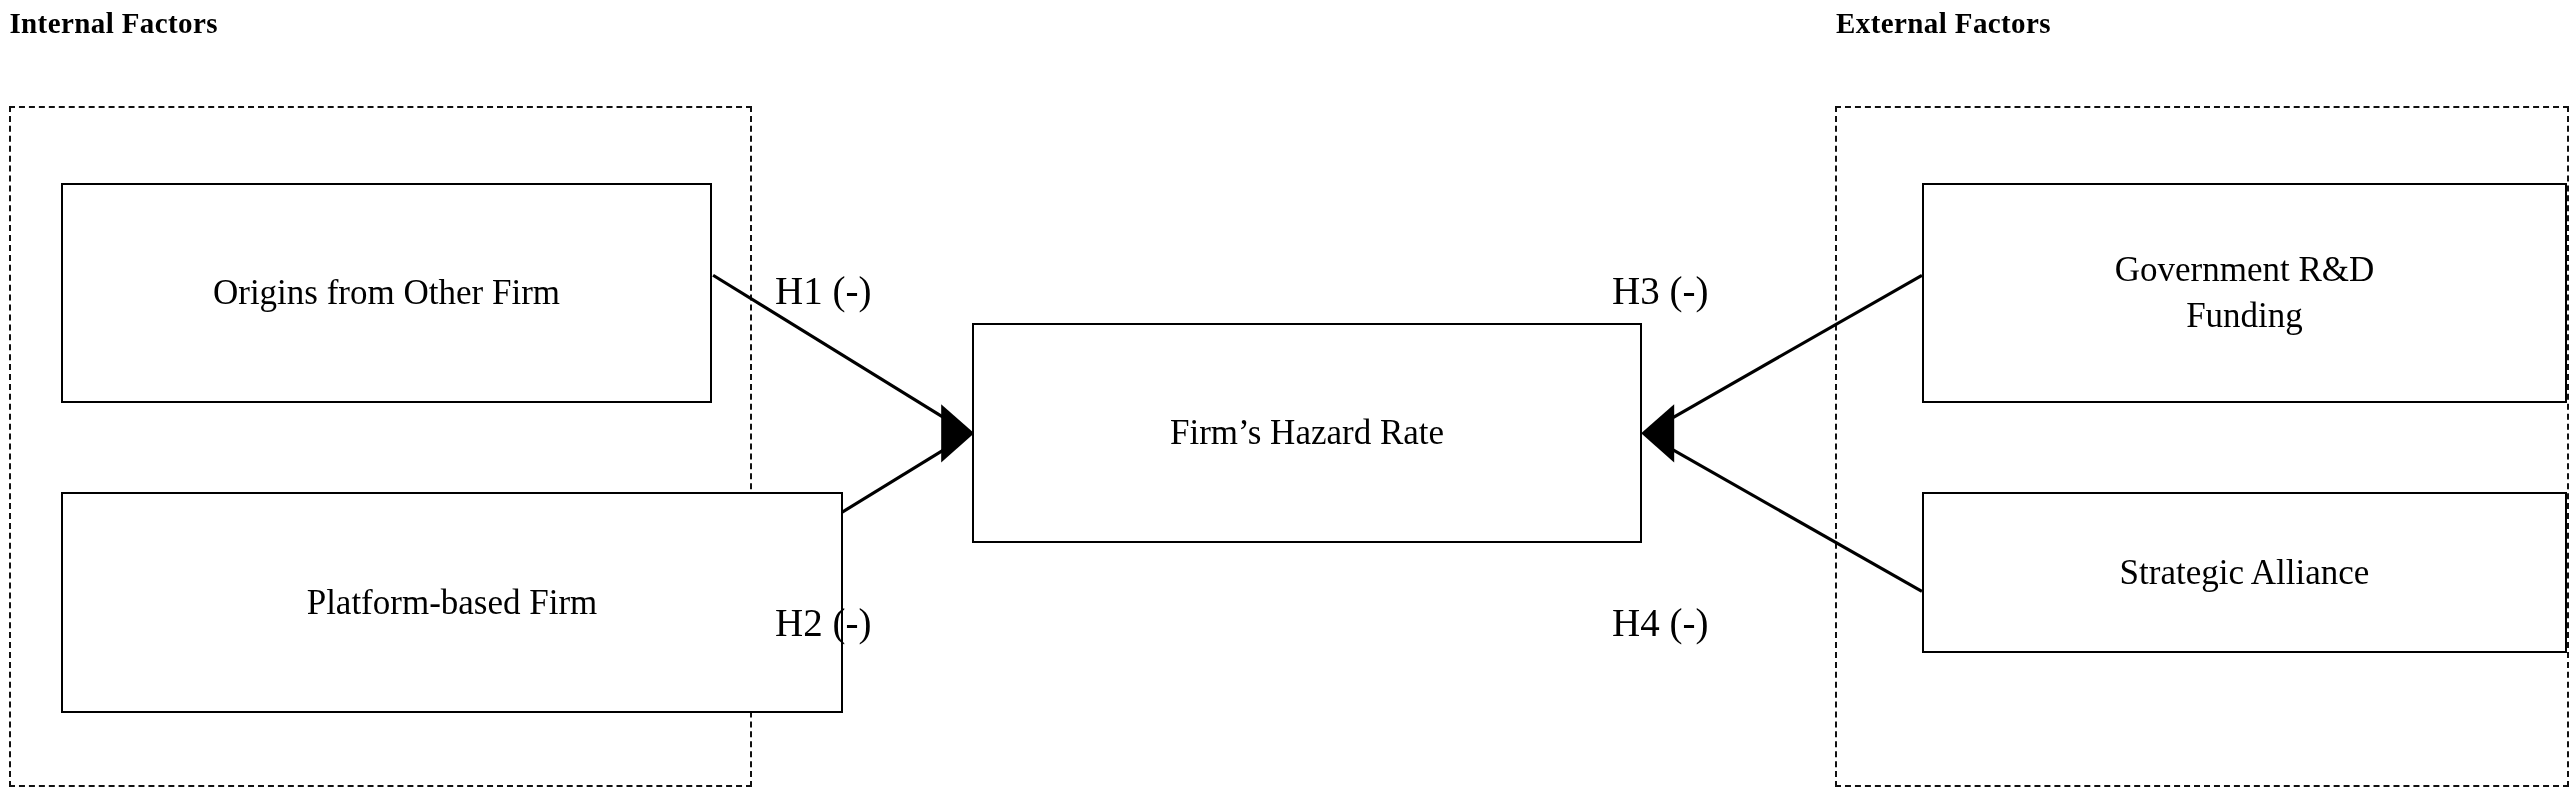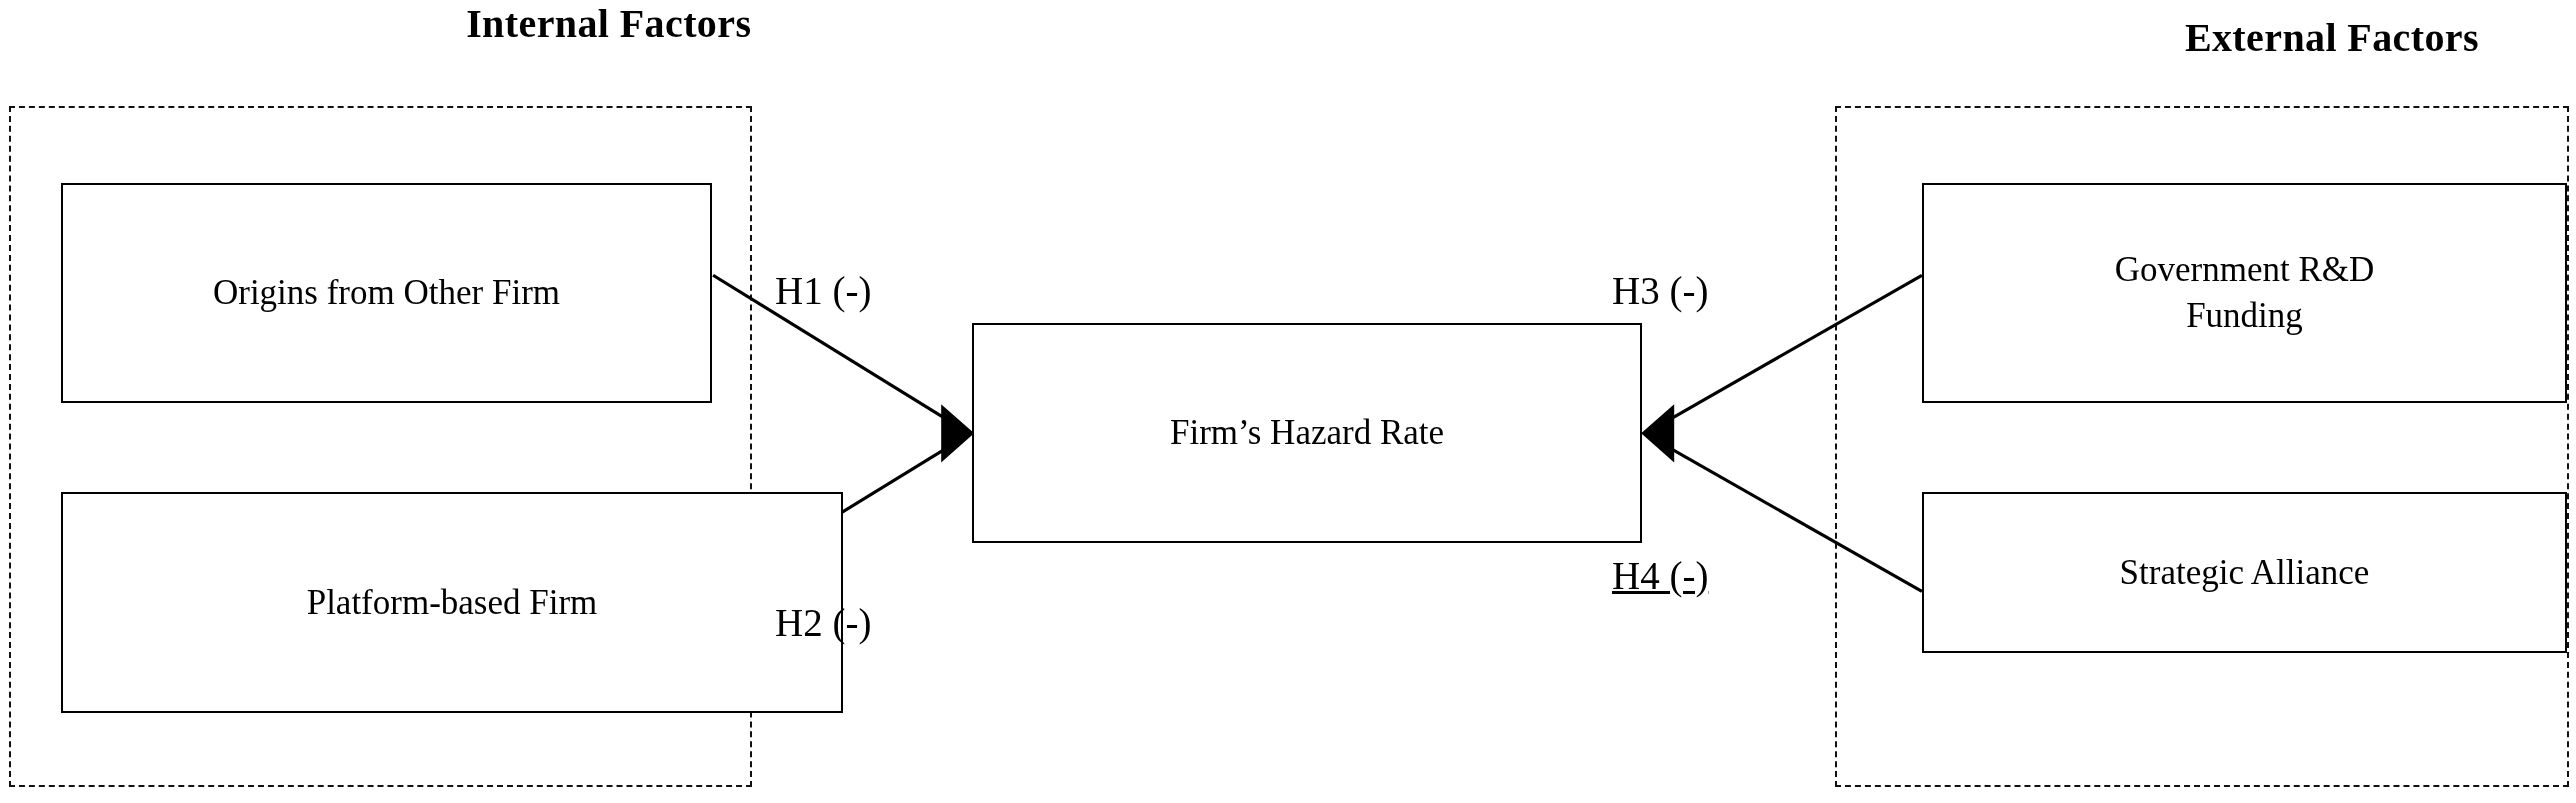--- a/index.html
+++ b/index.html
@@ -16,29 +16,29 @@
     width: 2576px;
     height: 803px;
     background: #ffffff;
     overflow: hidden;
   }
 
   
   .group-title {
     position: absolute;
     font-weight: bold;
-    font-size: 40px;
+    font-size: 29px;
     line-height: 35px;
     letter-spacing: 0.4px;
-    text-align: right;
+    text-align: left;
     white-space: nowrap;
     color: #000000;
   }
   #title-internal { left: 9.4px;   top: 6.3px;  width: 742px; }
-  #title-external { left: 1746px; top: 6.3px;  width: 733px; margin-top: 14px; }
+  #title-external { left: 1836px; top: 6.3px;  width: 733px; }
 
   
   .dashed-group {
     position: absolute;
     border: 2.4px dashed #111111;
     background: transparent;
     box-sizing: border-box;
   }
   #group-internal { left: 9.4px;   top: 106px; width: 743px; height: 681px; }
   #group-external { left: 1835px; top: 106px; width: 734px; height: 681px; }
@@ -71,21 +71,21 @@
   .path-label {
     position: absolute;
     font-size: 39px;
     line-height: 39px;
     white-space: nowrap;
     color: #000000;
   }
   #label-h1 { left: 775px;  top: 271px; }
   #label-h2 { left: 775px;  top: 584px; margin-top: 19px; }
   #label-h3 { left: 1612px; top: 271px; }
-  #label-h4 { left: 1612px; top: 556px; text-decoration: underline; }
+  #label-h4 { left: 1612px; top: 603px; }
 
   
   #connectors {
     position: absolute;
     left: 0;
     top: 0;
     width: 2576px;
     height: 803px;
     pointer-events: none;
   }

